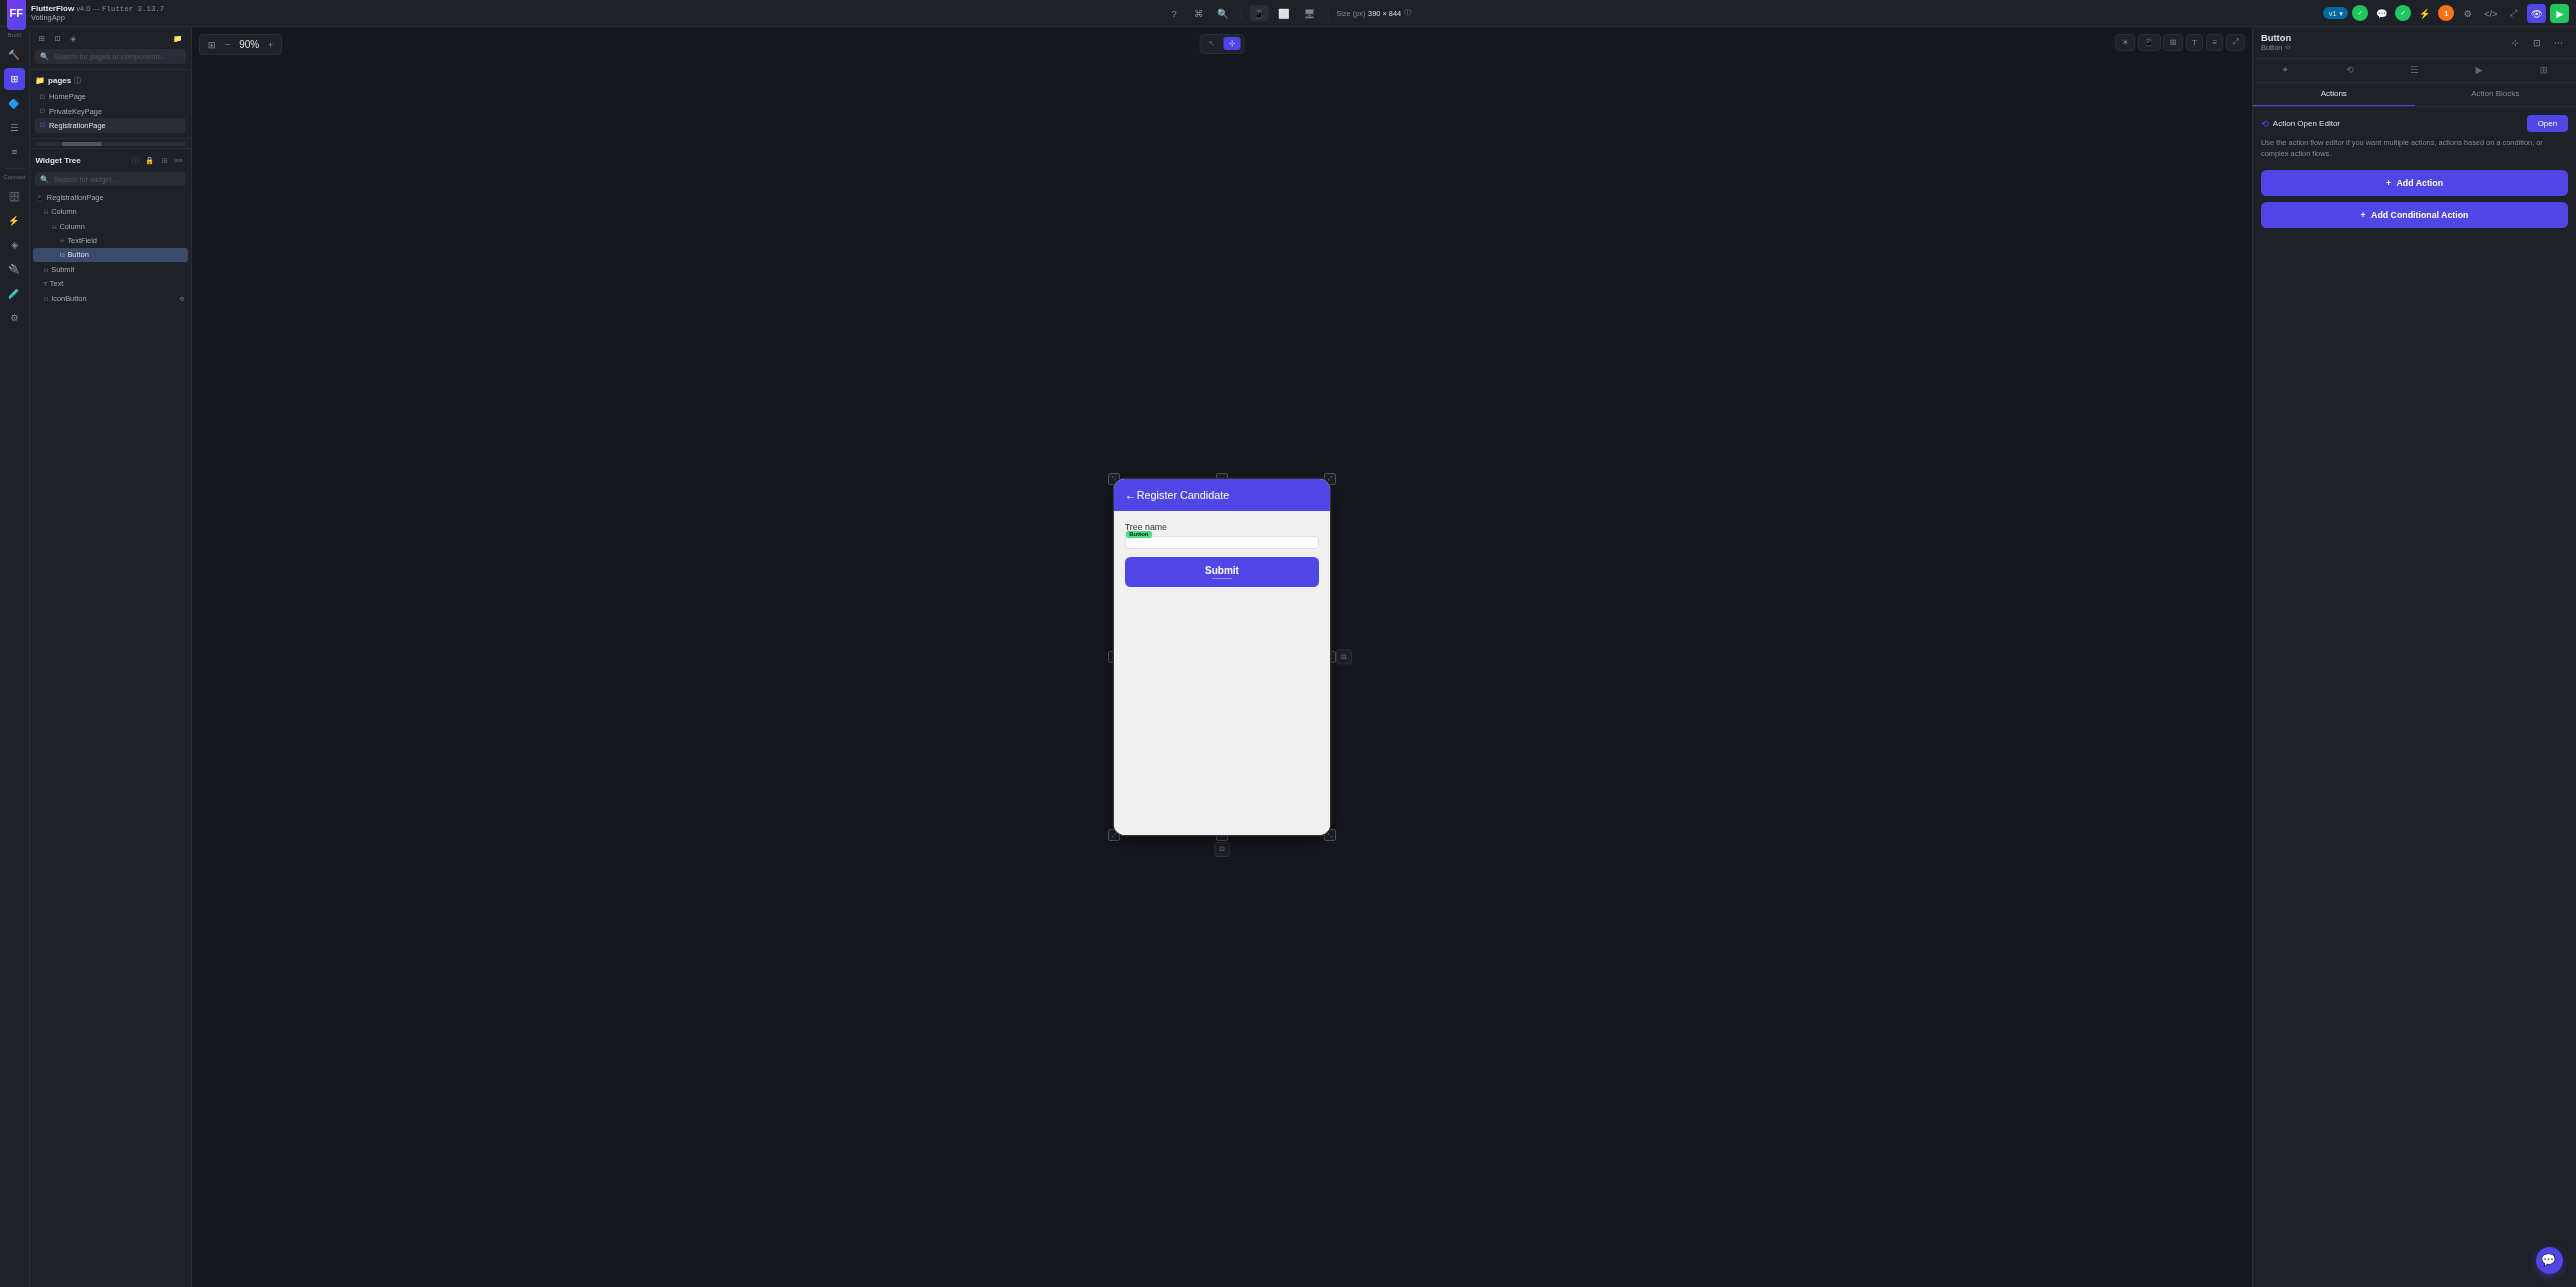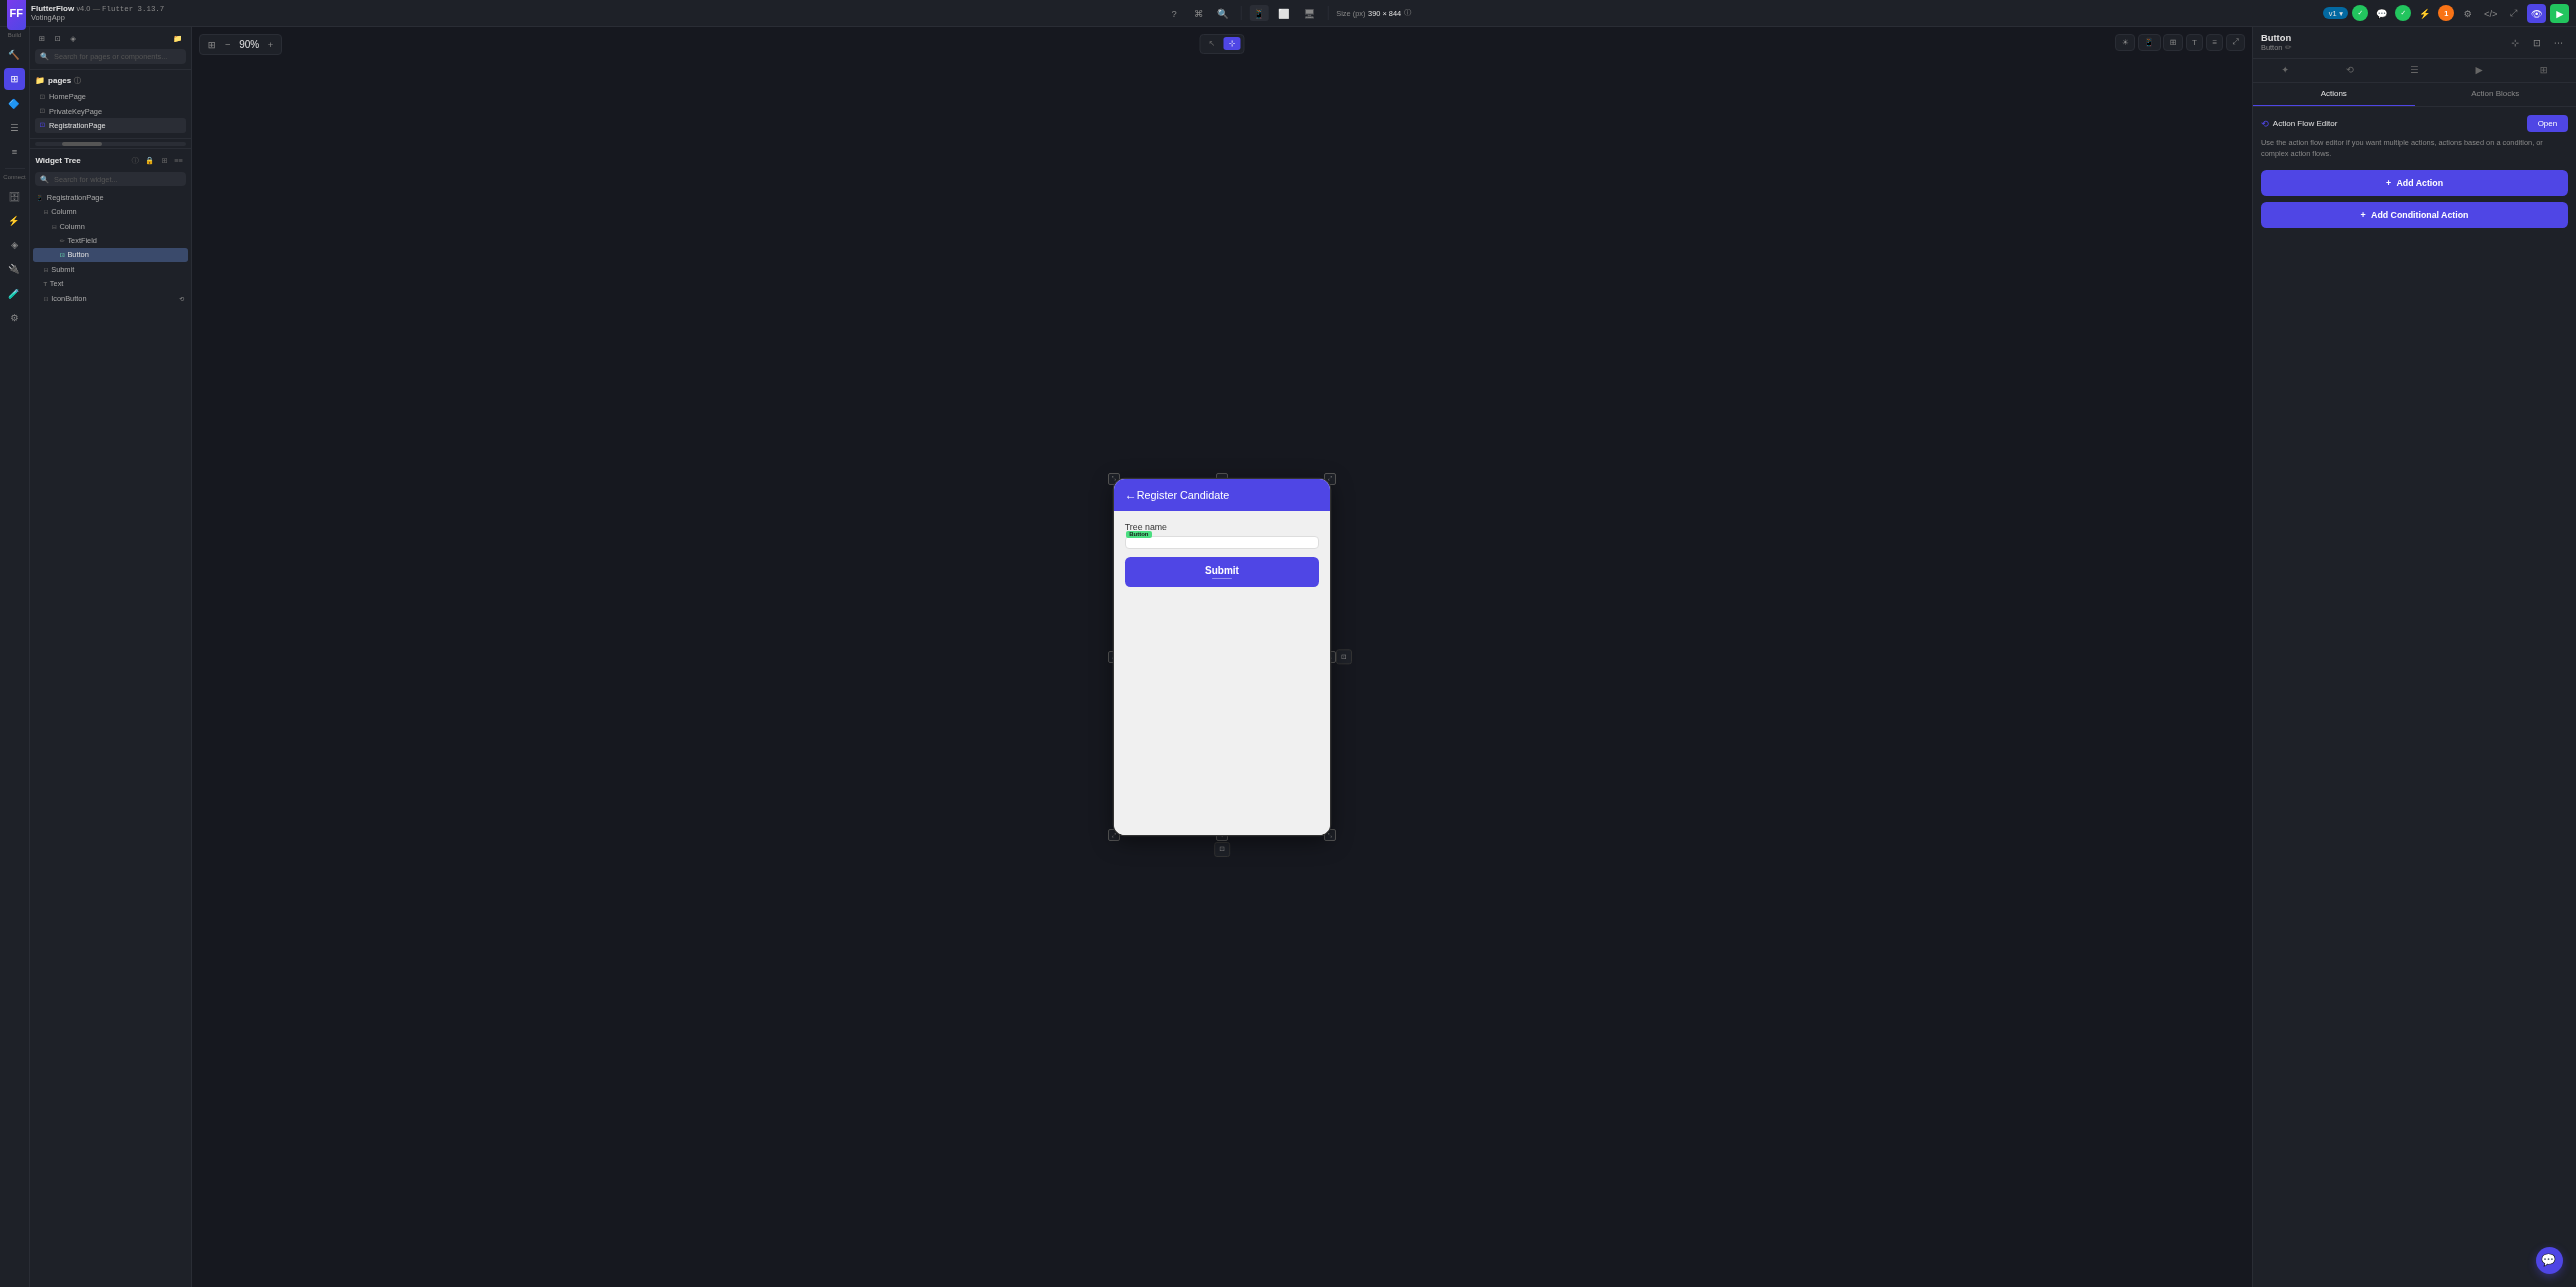--- a/index.html
+++ b/index.html
@@ -709,21 +709,21 @@
 
     <div class="actions-tab-header">
       <div class="actions-tab-item active">Actions</div>
       <div class="actions-tab-item">Action Blocks</div>
     </div>
 
     <div class="action-flow-section">
       <div class="action-flow-row">
         <div class="action-flow-label">
           <span style="color:#4f46e5; font-size:9.4px;">⟲</span>
-          <span>Action Flow Editor</span>
+          <span>Action Open Editor</span>
         </div>
         <button class="open-btn">Open</button>
       </div>
 
       <div class="action-flow-desc">Use the action flow editor if you want multiple actions, actions based on a condition, or complex action flows.</div>
 
       <button class="add-action-btn">
         <span>+</span>
         <span>Add Action</span>
       </button>

